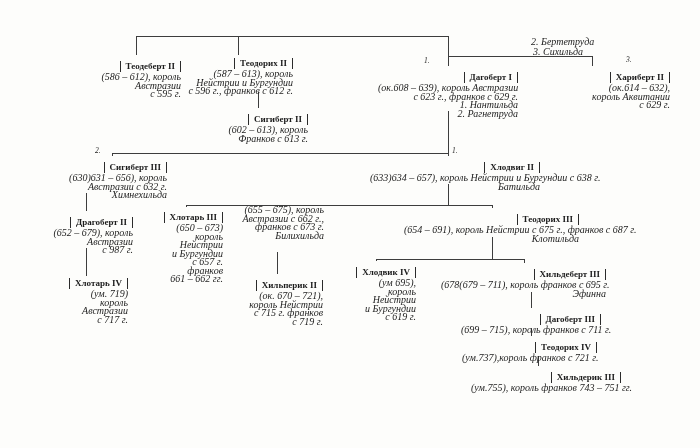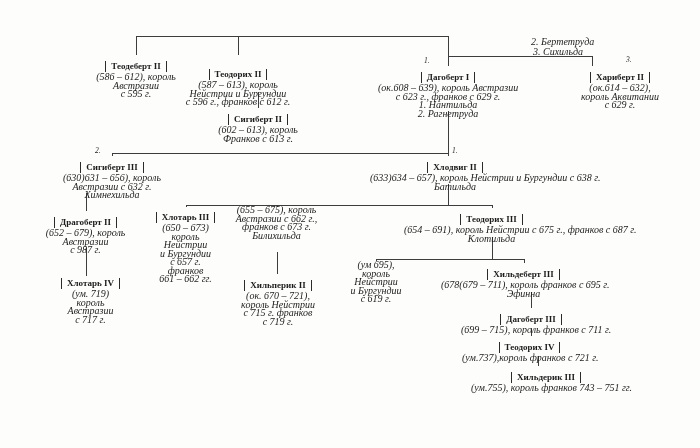--- a/index.html
+++ b/index.html
@@ -1,21 +1,21 @@
 <!DOCTYPE html>
 <html><head>
 <meta charset="utf-8">
 <style>
   html,body{margin:0;padding:0;}
   body{
     width:700px;height:448px;position:relative;overflow:hidden;
     background:#fdfdfb;color:#1c1c1c;
     font-family:"Liberation Serif","DejaVu Serif",serif;
   }
-  .node{position:absolute;text-align:center;}
+  .node{position:absolute;text-align:right;}
   .pname{
     display:inline-block;font-weight:700;font-size:9px;line-height:11px;
     padding:0 5px;white-space:nowrap;
     border-left:1px solid #2b2b2b;border-right:1px solid #2b2b2b;
   }
   .pline{font-style:italic;font-size:10px;line-height:8.5px;white-space:nowrap;}
   .hline{position:absolute;border-top:1px solid #3d3d3d;height:0;}
   .vline{position:absolute;border-left:1px solid #3d3d3d;width:0;}
   .marker{position:absolute;font-style:italic;font-size:7.5px;line-height:8px;}
   .note{position:absolute;font-style:italic;font-size:10px;line-height:9px;white-space:nowrap;}
@@ -58,21 +58,21 @@
 <div class="marker" style="left:95px;top:147px">2.</div>
 <div class="marker" style="left:452px;top:147px">1.</div>
 
 <div class="node" style="left:91px;top:55px;width:90px">
   <div><span class="pname">Теодеберт II</span></div>
   <div class="pline">(586 – 612), король</div>
   <div class="pline">Австразии</div>
   <div class="pline">с 595 г.</div>
 </div>
 
-<div class="node" style="left:183px;top:63px;width:110px">
+<div class="node" style="left:183px;top:52px;width:110px">
   <div><span class="pname">Теодорих II</span></div>
   <div class="pline">(587 – 613), король</div>
   <div class="pline">Нейстрии и Бургундии</div>
   <div class="pline">с 596 г., франков с 612 г.</div>
 </div>
 
 <div class="node" style="left:378px;top:66px;width:140px">
   <div><span class="pname">Дагоберт I</span></div>
   <div class="pline">(ок.608 – 639), король Австразии</div>
   <div class="pline">с 623 г., франков с 629 г.</div>
@@ -147,20 +147,21 @@
 
 <div class="node" style="left:233px;top:274px;width:90px">
   <div><span class="pname">Хильперик II</span></div>
   <div class="pline">(ок. 670 – 721),</div>
   <div class="pline">король Нейстрии</div>
   <div class="pline">с 715 г. франков</div>
   <div class="pline">с 719 г.</div>
 </div>
 
 <div class="node" style="left:336px;top:261px;width:80px">
+  <div><span class="pname">Хлодвик IV</span></div>
   <div class="pline">(ум 695),</div>
   <div class="pline">король</div>
   <div class="pline">Нейстрии</div>
   <div class="pline">и Бургундии</div>
   <div class="pline">с 619 г.</div>
 </div>
 
 <div class="node" style="left:441px;top:263px;width:165px">
   <div><span class="pname">Хильдеберт III</span></div>
   <div class="pline">(678(679 – 711), король франков с 695 г.</div>

